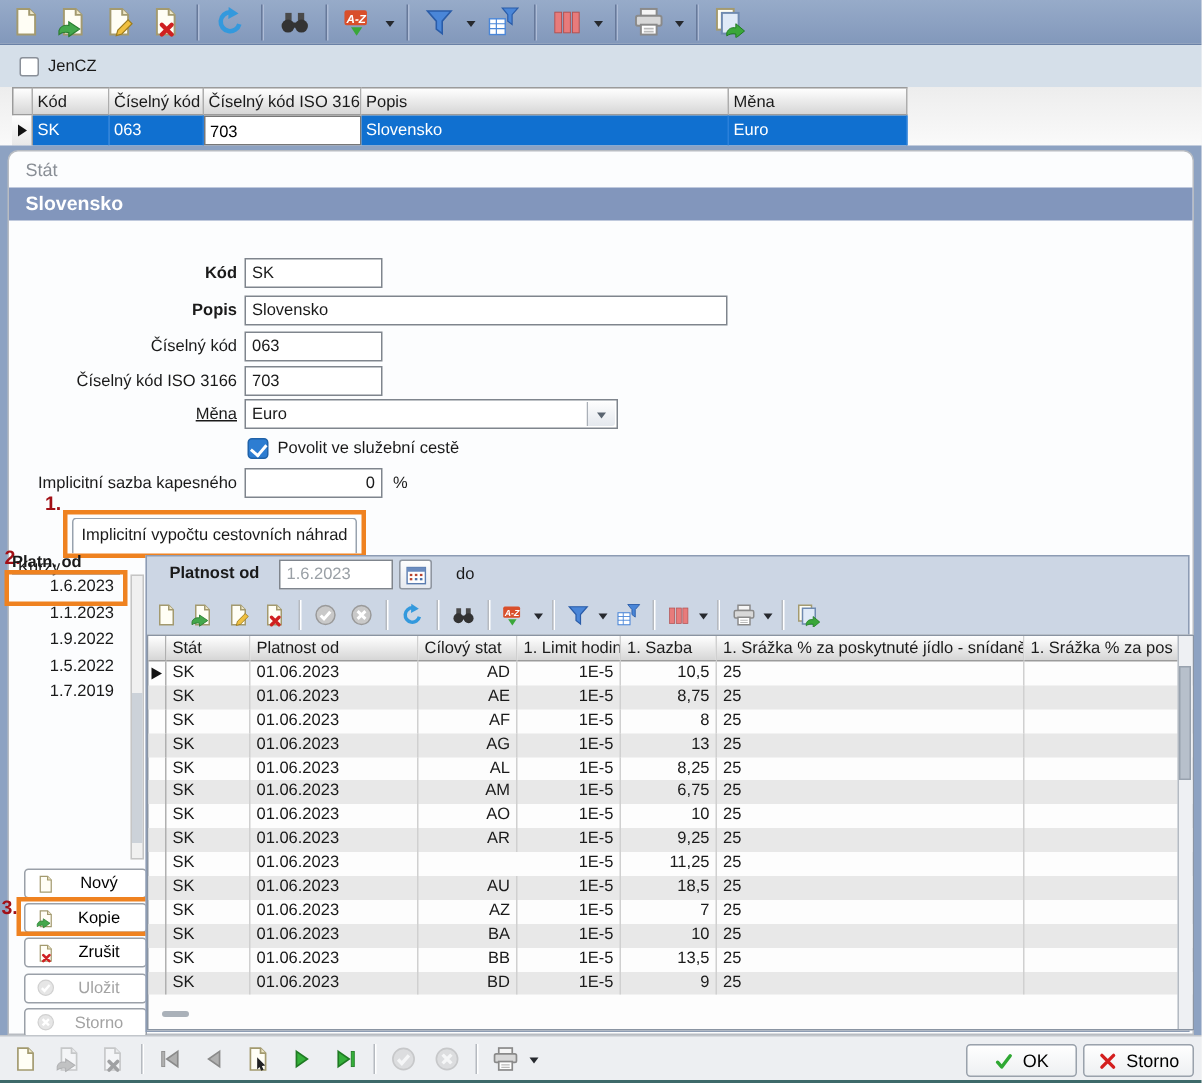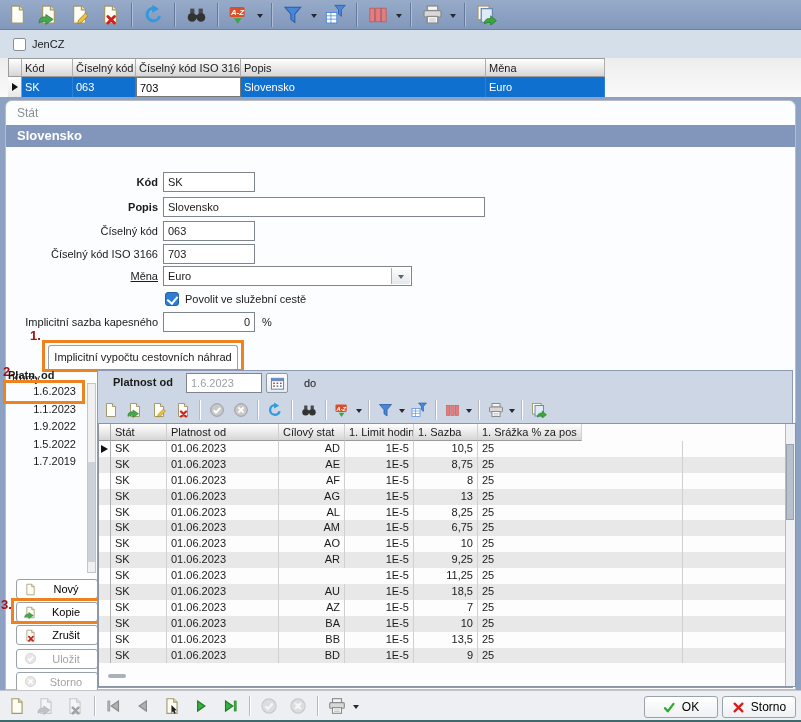--- a/index.html
+++ b/index.html
@@ -463,20 +463,21 @@
 </div>
 
 <div id="travel-grid" class="abs">
   <div class="dg-head">
       <div class="dg-cell dg-h c0" style="width: 12px;"></div>
       <div class="dg-cell dg-h c1" style="width: 56px;">Stát</div>
       <div class="dg-cell dg-h c2" style="width: 112px;">Platnost od</div>
       <div class="dg-cell dg-h c3" style="width: 66px;">Cílový stat</div>
       <div class="dg-cell dg-h c4" style="width: 69px;">1. Limit hodin</div>
       <div class="dg-cell dg-h c5" style="width: 64px;">1. Sazba</div>
+      <div class="dg-cell dg-h c6" style="width: 205px;">1. Srážka % za poskytnuté jídlo - snídaně</div>
       <div class="dg-cell dg-h c7" style="width: 104px;">1. Srážka % za pos</div>
     </div>
   <div>
       <div class="dg-row even">
         <div class="dg-cell c0" style="width: 12px;">
           <span class="cur-tri"></span>
         </div>
         <div class="dg-cell c1" style="width: 56px;">SK</div>
         <div class="dg-cell c2" style="width: 112px;">01.06.2023</div>
         <div class="dg-cell c3" style="width: 66px;">AD</div>

